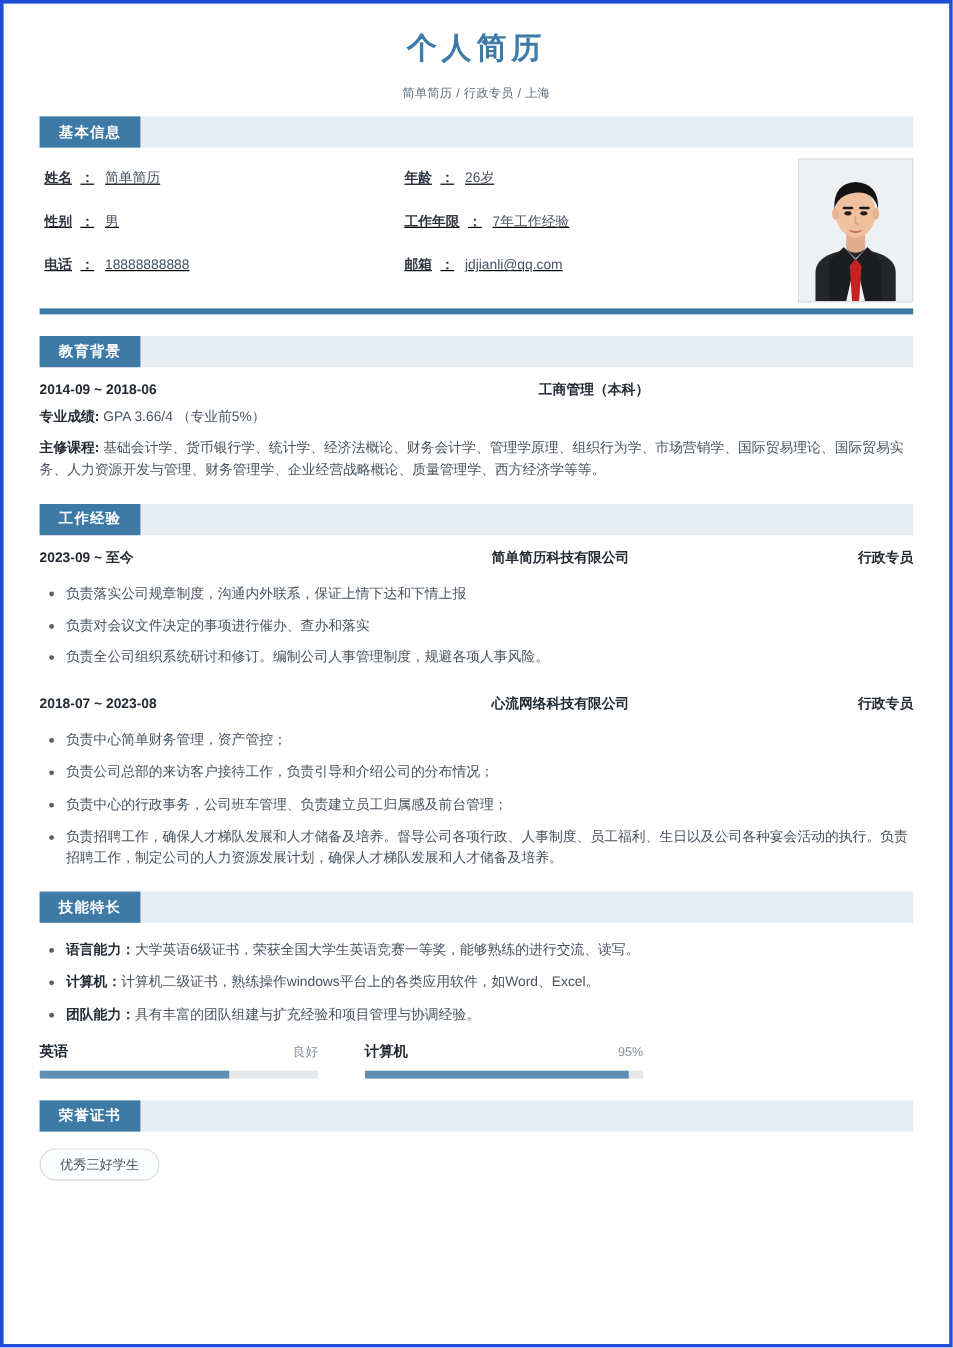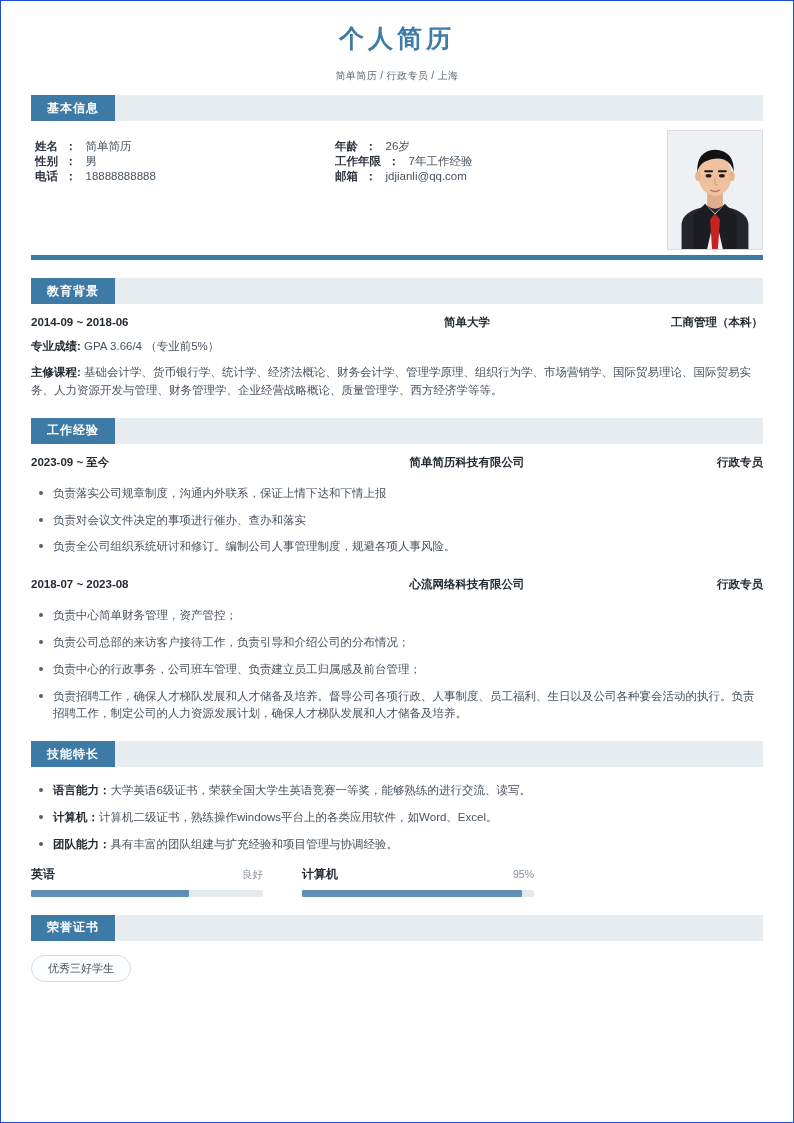--- a/index.html
+++ b/index.html
@@ -9,21 +9,21 @@
     height: 1123px;
     background: #ececec;
     font-family: "Liberation Sans", "DejaVu Sans", sans-serif;
   }
 
   .page {
     position: relative;
     width: 794px;
     height: 1123px;
     background: #ffffff;
-    border: 1px solid #1d4ed8;
+    border: 3px solid #1d4ed8;
     overflow: hidden;
   }
 
   
   .header {
     padding-top: 22px;
     padding-bottom: 12px;
     text-align: center;
   }
   .resume-title {
@@ -65,22 +65,24 @@
 
   
   .basic-wrap {
     position: relative;
     padding: 18px 0 14px 0;
     min-height: 128px;
   }
   .info-grid {
     display: grid;
     grid-template-columns: 300px 1fr;
+    row-gap: 21px;
     padding-left: 4px;
     width: 620px;
+    text-decoration: underline;
   }
   .info-item {
     display: flex;
     align-items: baseline;
     font-size: 11.5px;
   }
   .info-label {
     font-weight: bold;
     color: #2d3540;
     white-space: nowrap;
@@ -295,21 +297,20 @@
   <div class="blue-rule"></div>
   <div class="gap-md"></div>
 
   <div class="section-head">
     <div class="tab">教育背景</div>
   </div>
 
   <div class="block">
     <div class="triple-row">
       <div class="c-left">2014-09 ~ 2018-06</div>
-      <div class="c-mid">简单大学</div>
       <div class="c-right">工商管理（本科）</div>
     </div>
     <div class="sub-line">
       <b>专业成绩:</b>
       <span>GPA 3.66/4 （专业前5%）</span>
     </div>
     <div class="sub-line">
       <b>主修课程:</b>
       <span>基础会计学、货币银行学、统计学、经济法概论、财务会计学、管理学原理、组织行为学、市场营销学、国际贸易理论、国际贸易实务、人力资源开发与管理、财务管理学、企业经营战略概论、质量管理学、西方经济学等等。</span>
     </div>

